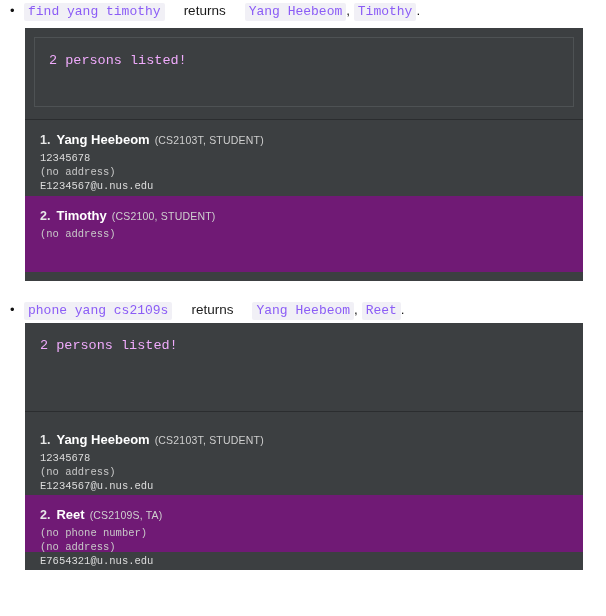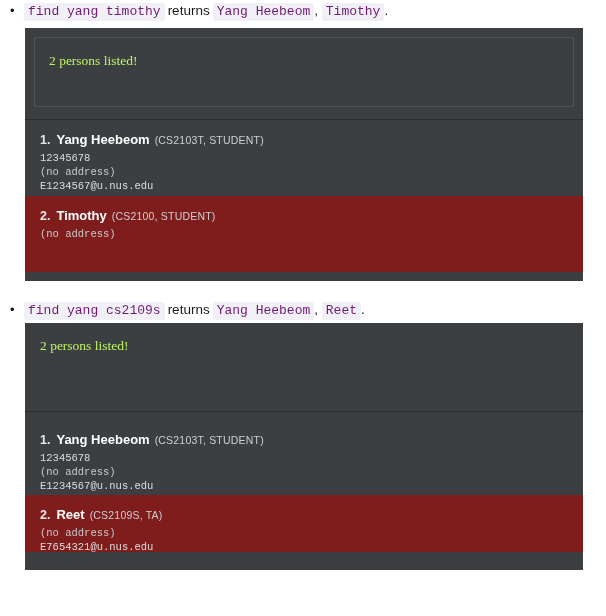--- a/index.html
+++ b/index.html
@@ -45,27 +45,27 @@
     font-family: "Liberation Sans", sans-serif;
     font-size: 13.5px;
     color: #1a1a1a;
     line-height: 22px;
     white-space: nowrap;
   }
   .code {
     font-family: "Liberation Mono", monospace;
     font-size: 13px;
     background: #f1f0f6;
-    color: #701a75;
+    color: #8b5cf6;
     padding: 1px 4px 2px 4px;
     border-radius: 2px;
     letter-spacing: 0px;
   }
   .plain {
-    padding: 0 3px;
+    padding: 0 19px;
     text-align: right;
   }
   .punct {
     color: #1a1a1a;
   }
 
   
   .card {
     position: absolute;
     background: #3c3f41;
@@ -81,43 +81,43 @@
     border: 1px solid #4e5254;
     background: #3c3f41;
     box-sizing: border-box;
     padding: 14px 14px 0 14px;
   }
   .result-panel.plainwrap {
     border: none;
     padding: 0;
   }
   .result-text {
-    font-family: Liberation Serif, serif;
+    font-family: Liberation Mono, monospace;
     font-size: 13.5px;
-    color: #bef264;
+    color: #f0abfc;
     line-height: 18px;
     white-space: nowrap;
   }
 
   .divider {
     height: 1px;
     background: #2b2d2f;
     width: 100%;
   }
 
   
   .person {
     box-sizing: border-box;
     padding: 11px 0 11px 15px;
   }
   .person.odd {
     background: #3c3f41;
   }
   .person.even {
-    background: #7f1d1d;
+    background: #701a75;
   }
   .person-head {
     white-space: nowrap;
     line-height: 16px;
     margin-bottom: 3px;
   }
   .p-index {
     font-family: "Liberation Sans", sans-serif;
     font-size: 12.5px;
     font-weight: bold;
@@ -182,21 +182,21 @@
       <div class="person-head">
         <span class="p-index">2.</span><span class="p-name">Timothy</span><span class="p-tags">(CS2100, STUDENT)</span>
       </div>
       <div class="p-line muted">(no address)</div>
     </div>
   </div>
 
   <div class="bullet-block" style="position:absolute; left:0; top:299px; width:606px;">
     <div class="bullet-line">
       <span class="bullet-dot"></span>
-      <span class="sentence"><span class="code">find yang cs2109s</span><span class="plain">returns</span><span class="code">Yang Heebeom</span><span class="punct">,</span>&nbsp;<span class="code">Reet</span><span class="punct">.</span></span>
+      <span class="sentence"><span class="code">phone yang cs2109s</span><span class="plain">returns</span><span class="code">Yang Heebeom</span><span class="punct">,</span>&nbsp;<span class="code">Reet</span><span class="punct">.</span></span>
     </div>
   </div>
 
   <div class="card" style="left:25px; top:323px; width:558px; height:247px;">
     <div class="result-panel plainwrap" style="height:88px; padding:14px 0 0 15px;">
       <div class="result-text">2 persons listed!</div>
     </div>
     <div class="divider"></div>
     <div style="height:8px; background:#3c3f41;"></div>
 
@@ -206,18 +206,19 @@
       </div>
       <div class="p-line">12345678</div>
       <div class="p-line muted">(no address)</div>
       <div class="p-line">E1234567@u.nus.edu</div>
     </div>
 
     <div class="person even" style="height:57px;">
       <div class="person-head">
         <span class="p-index">2.</span><span class="p-name">Reet</span><span class="p-tags">(CS2109S, TA)</span>
       </div>
+      <div class="p-line muted">(no phone number)</div>
       <div class="p-line muted">(no address)</div>
       <div class="p-line">E7654321@u.nus.edu</div>
     </div>
   </div>
 
 </div>
 
 </body></html>

